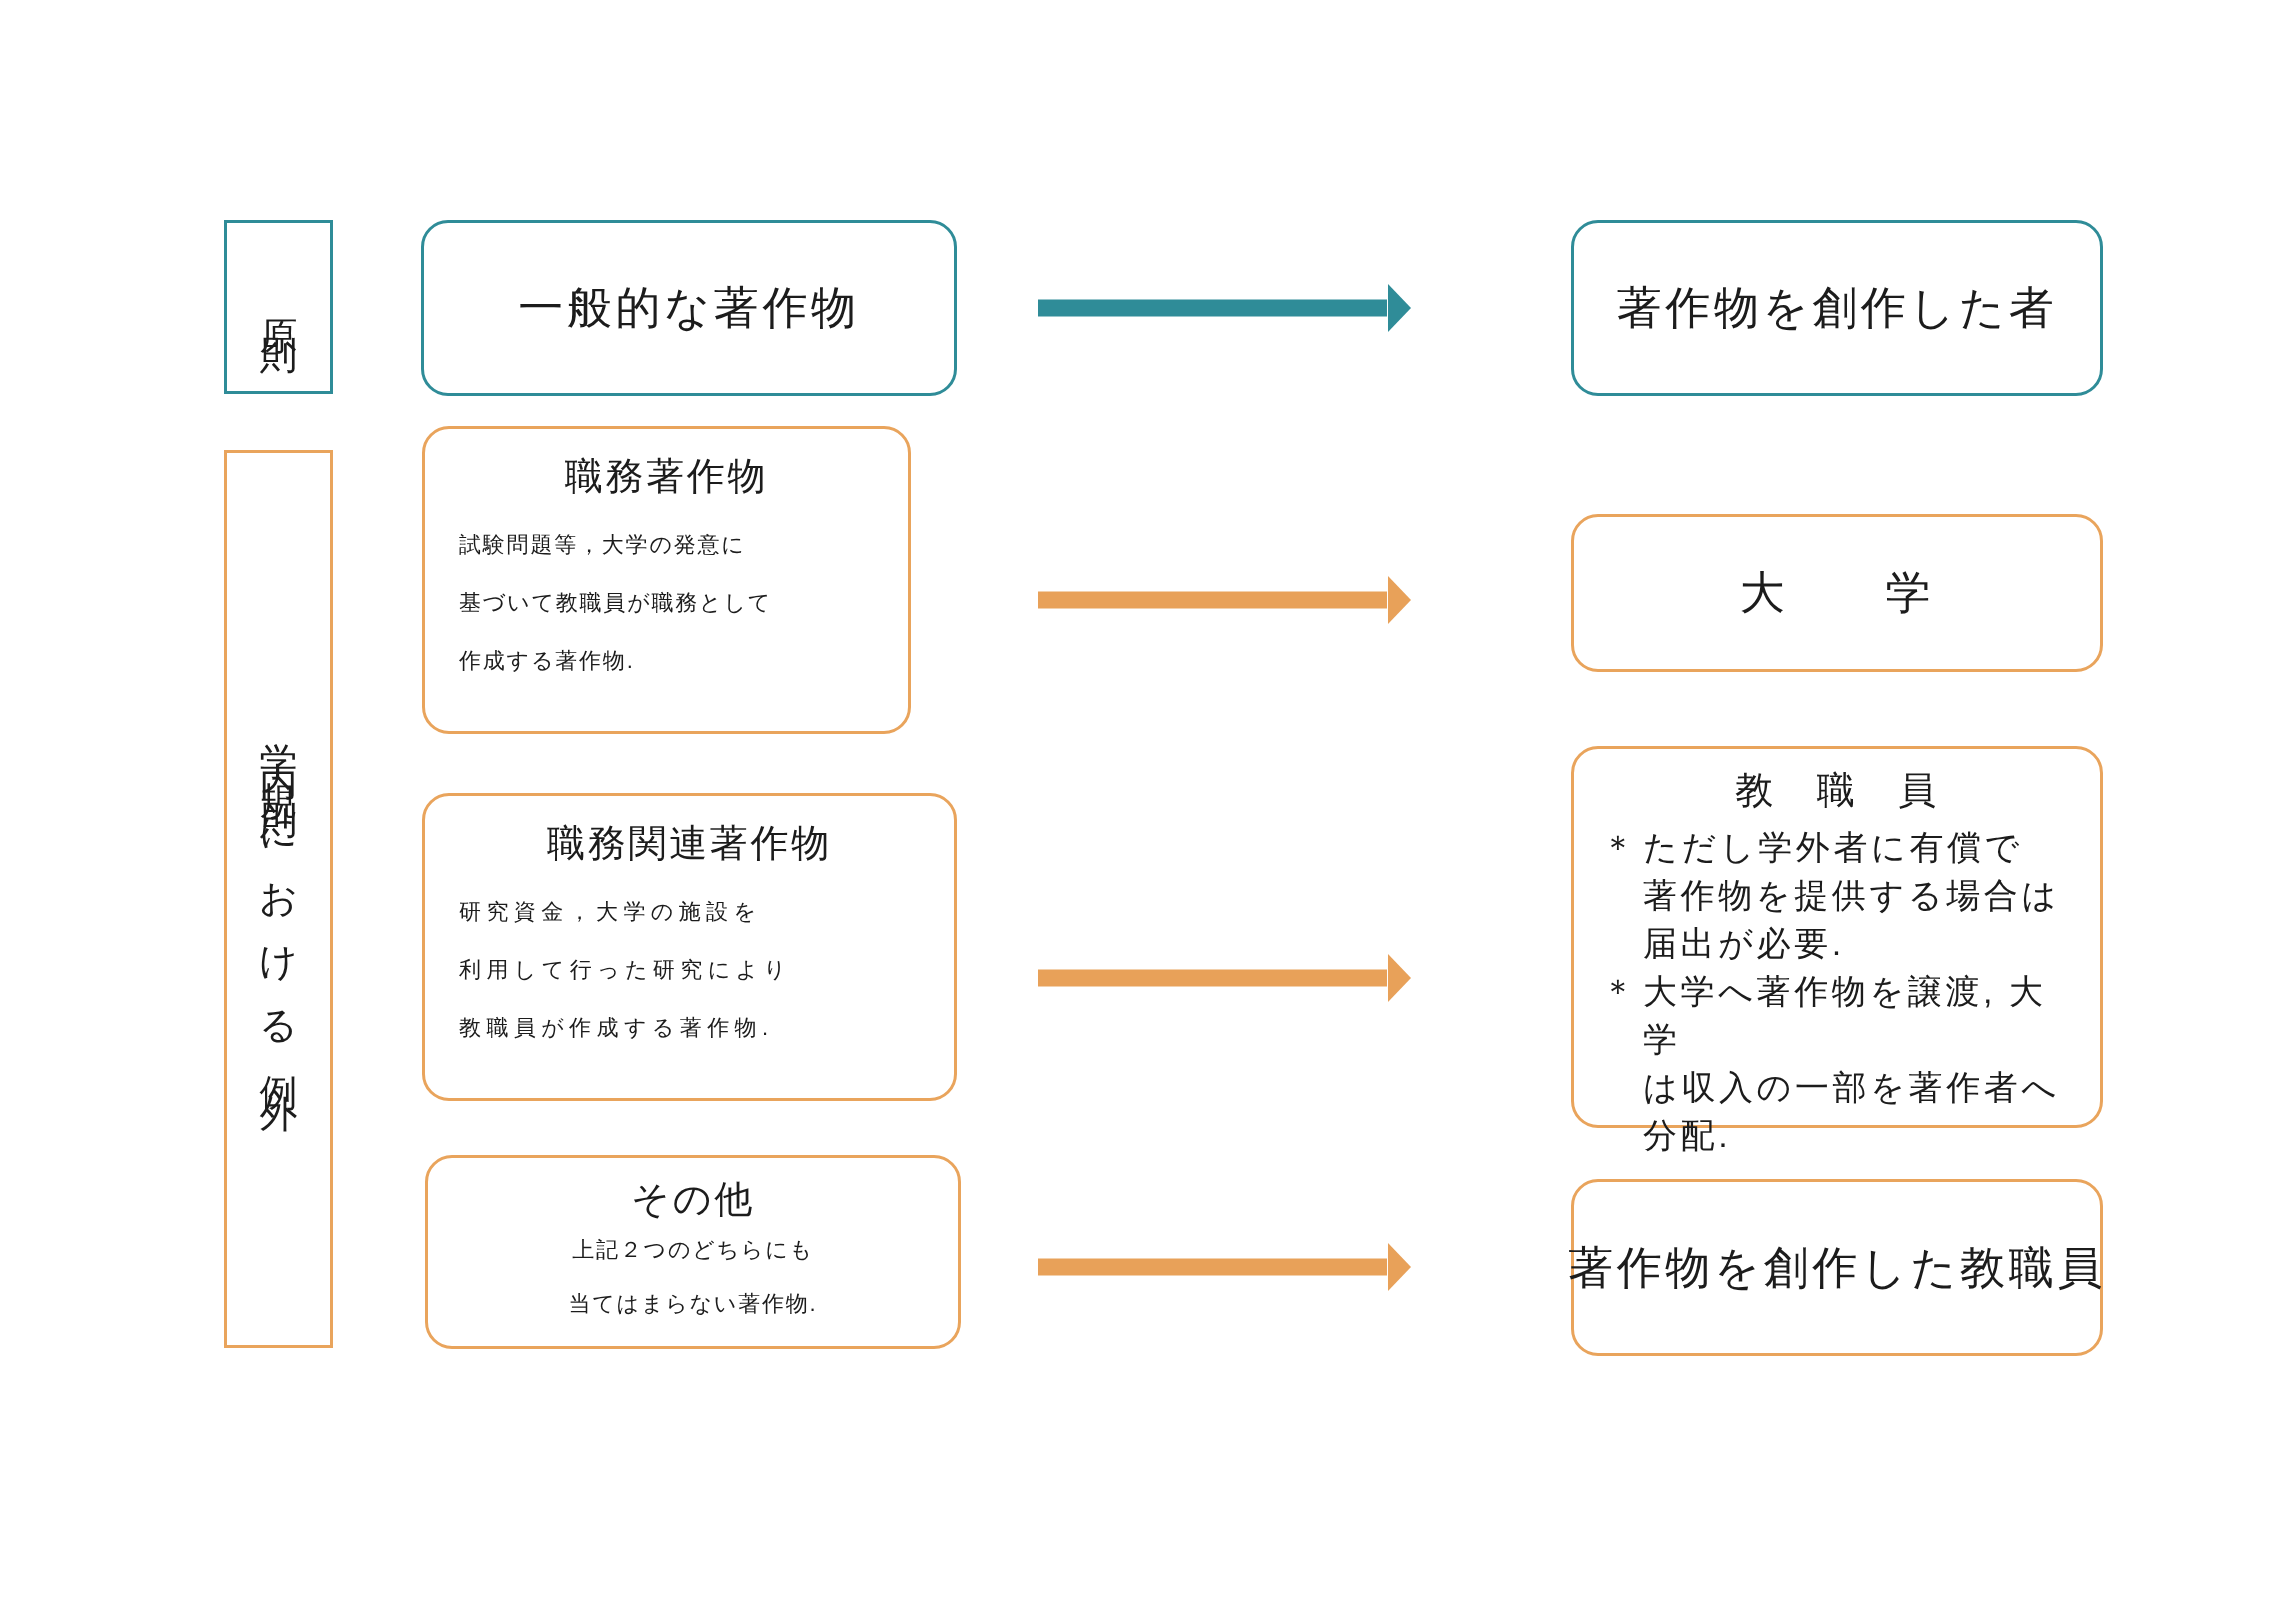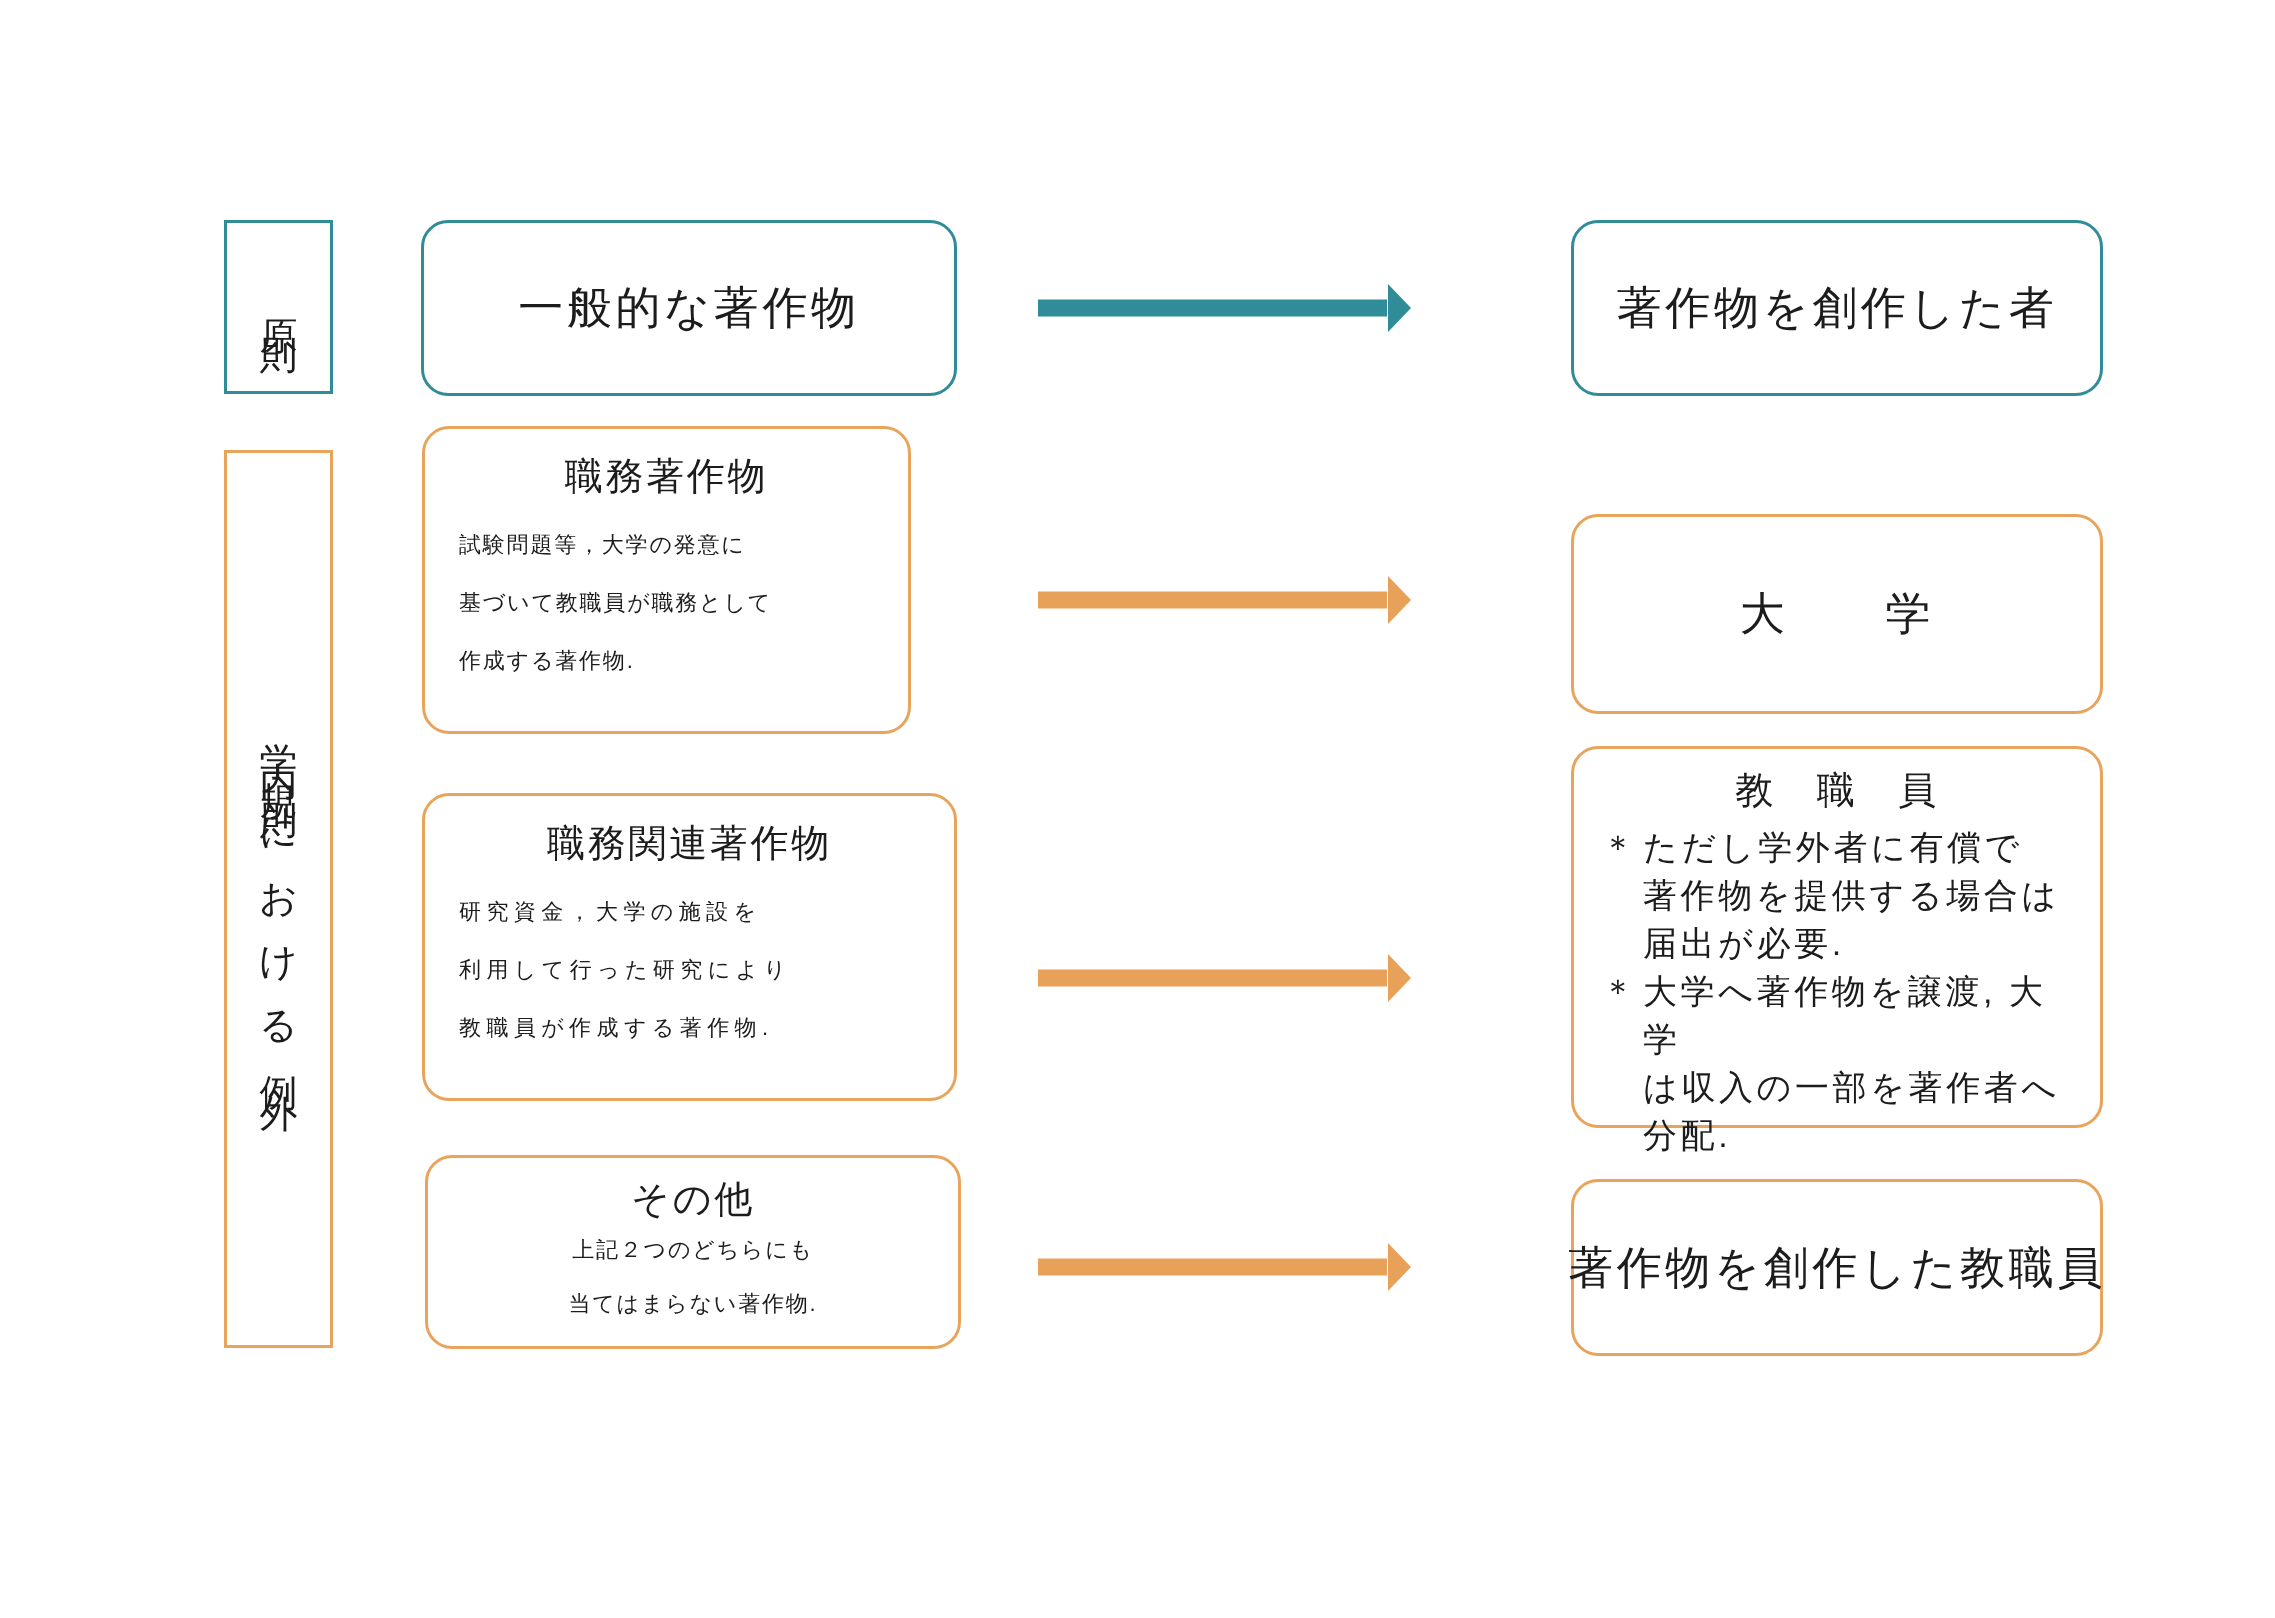--- a/index.html
+++ b/index.html
@@ -113,21 +113,21 @@
   .arrow.teal .head   { border-left-color: var(--teal); }
   .arrow.orange .shaft { background: var(--arrow_orange); }
   .arrow.orange .head  { border-left-color: var(--arrow_orange); }
 
   
   #principle-label  { left: 224px;  top: 220px;  width: 109px; height: 174px; }
   #general-work     { left: 421px;  top: 220px;  width: 536px; height: 176px; }
   #creator          { left: 1571px; top: 220px;  width: 532px; height: 176px; }
   #exception-label  { left: 224px;  top: 450px;  width: 109px; height: 898px; }
   #work-for-hire    { left: 422px;  top: 426px;  width: 489px; height: 308px; }
-  #university       { left: 1571px; top: 514px;  width: 532px; height: 200px; }
+  #university       { left: 1571px; top: 514px;  width: 532px; height: 158px; }
   #work-related     { left: 422px;  top: 793px;  width: 535px; height: 308px; }
   #staff            { left: 1571px; top: 746px;  width: 532px; height: 382px; }
   #other-works      { left: 425px;  top: 1155px; width: 536px; height: 194px; }
   #staff-creator    { left: 1571px; top: 1179px; width: 532px; height: 177px; }
   #arrow-principle  { left: 1038px; top: 283px; }
   #arrow-row1       { left: 1038px; top: 575px; }
   #arrow-row2       { left: 1038px; top: 953px; }
   #arrow-row3       { left: 1038px; top: 1242px; }
 </style>
 </head>

